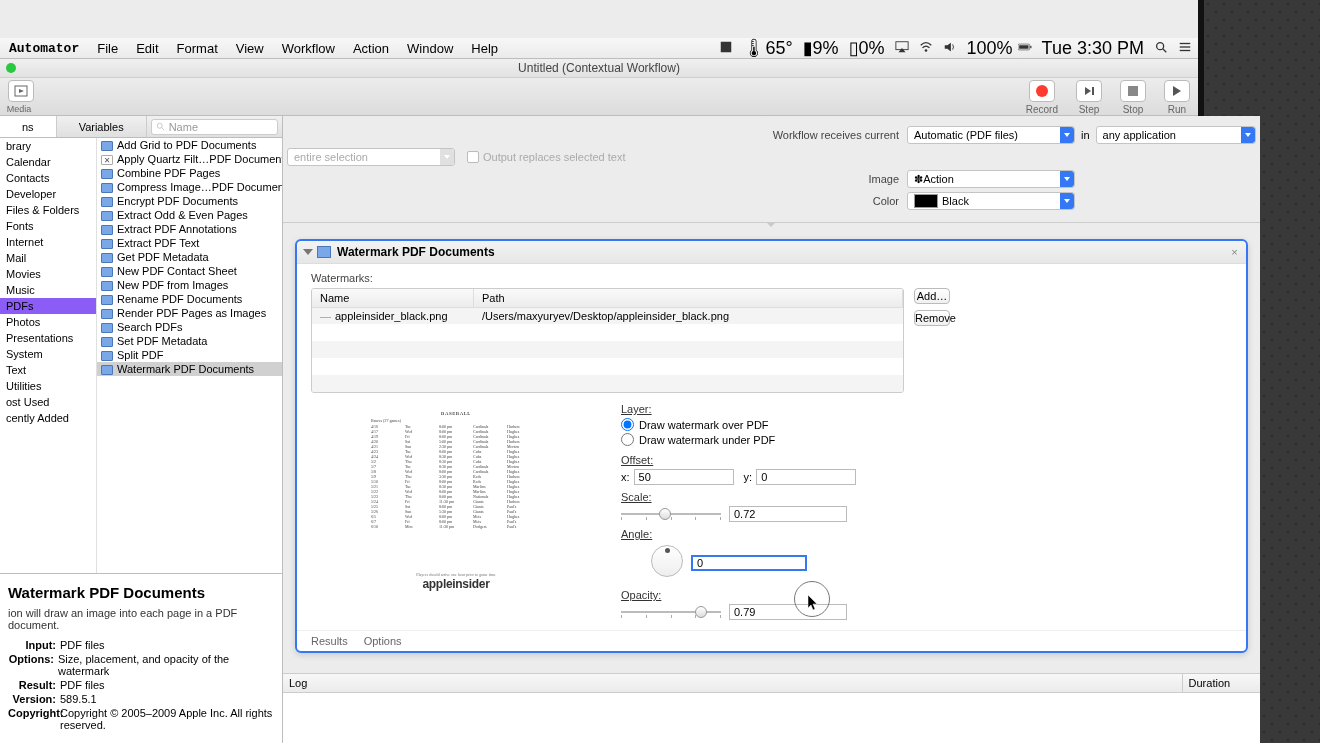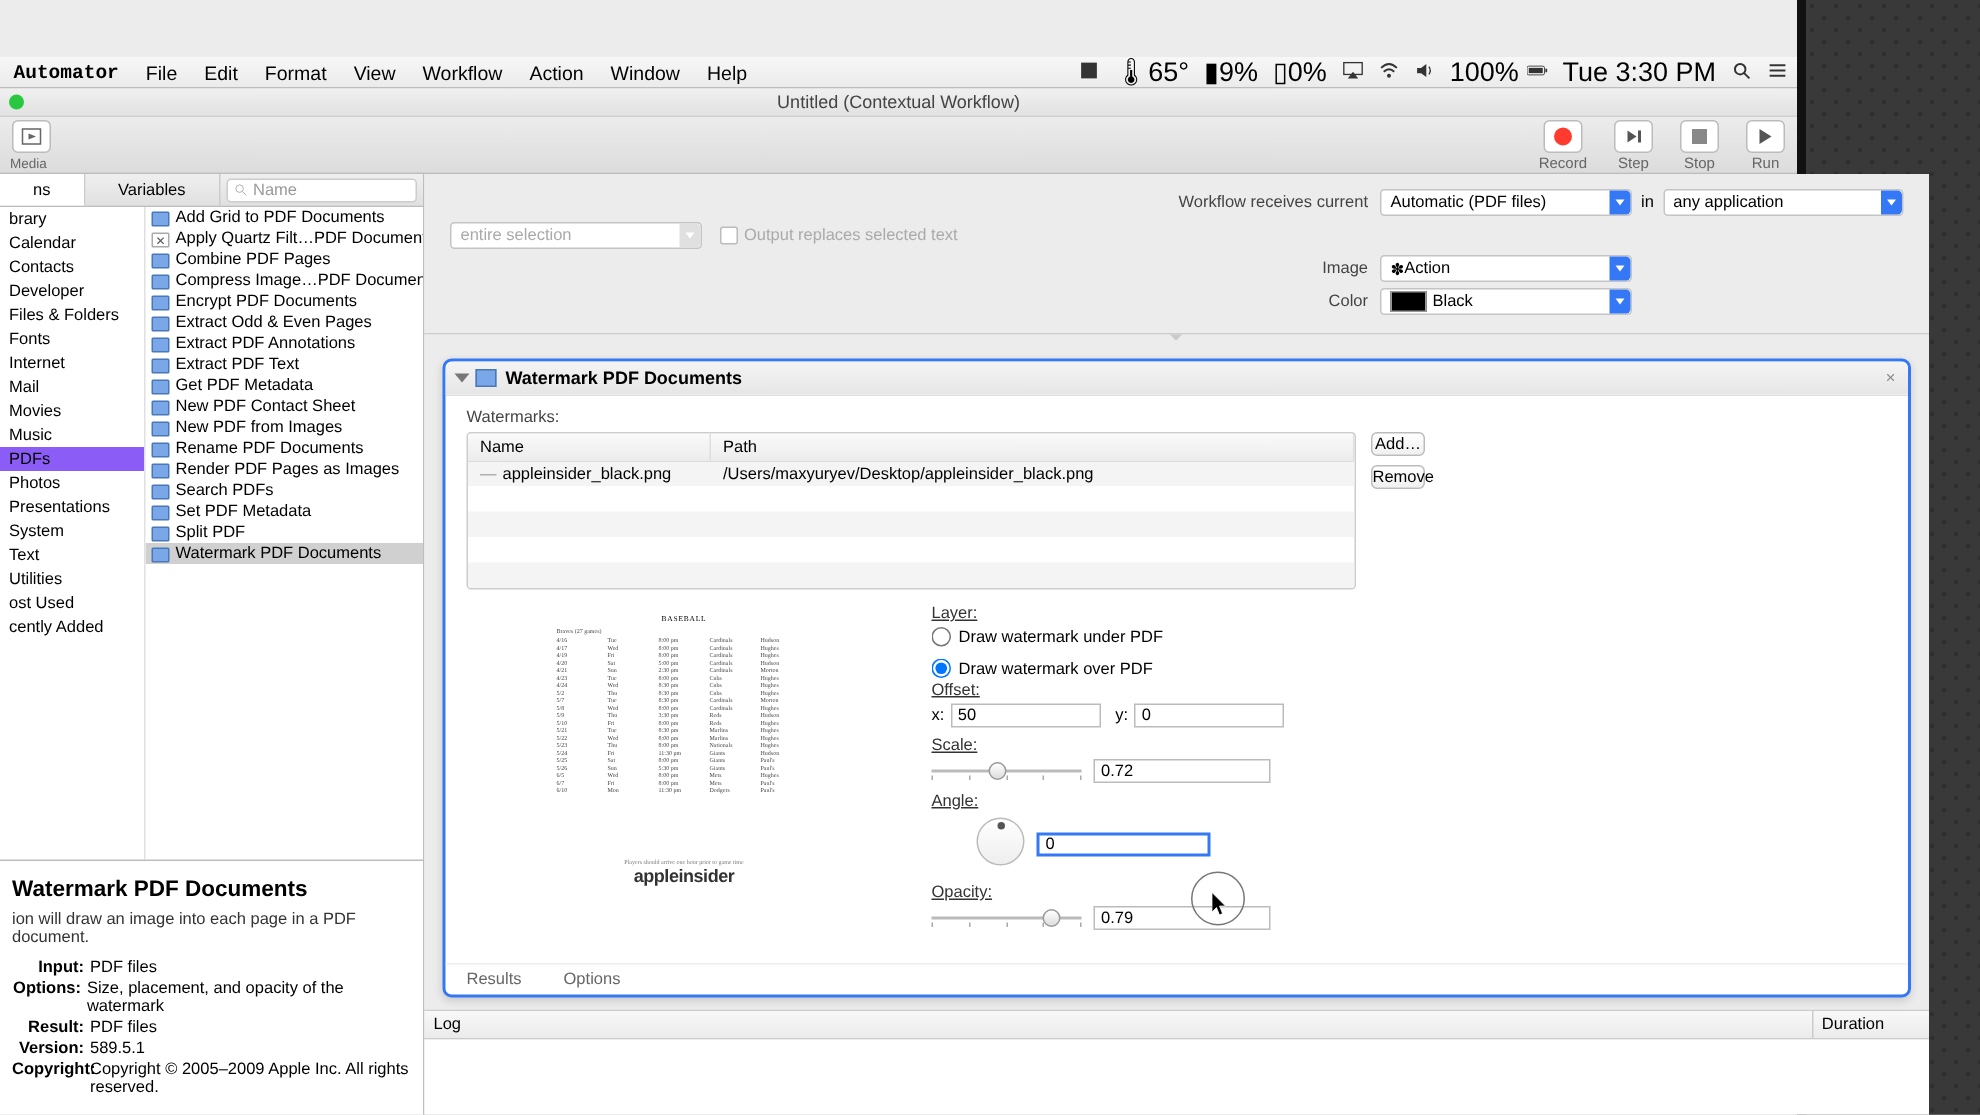--- a/index.html
+++ b/index.html
@@ -38,21 +38,21 @@
 .actlist .aitem { display: flex; align-items: flex-end; padding: 1px 4px; gap: 4px; white-space: nowrap; }
 .actlist .aitem.sel { background: #d0d0d0; }
 .actlist .aicon { width: 12px; height: 10px; background: #7aa7e8; border: 1px solid #4a77b8; border-radius: 1px; flex-shrink: 0; }
 .actlist .aicon.x { background: #fff; color: #555; font-size: 8px; text-align: center; line-height: 10px; border-color: #aaa; }
 .descpane { border-top: 1px solid #bdbdbd; padding: 10px 8px; font-size: 11px; background: #fff; }
 .descpane h3 { font-size: 15px; font-weight: bold; margin-bottom: 6px; }
 .descpane p { margin-bottom: 8px; color: #333; }
 .descpane .row { display: flex; margin-bottom: 2px; }
 .descpane .k { font-weight: bold; width: 48px; text-align: right; margin-right: 4px; }
 .rightcol { flex: 1; display: flex; flex-direction: column; background: #ececec; }
-.workflow-opts { padding: 8px 17px 10px; background: #ececec; border-bottom: 1px solid #ccc; }
+.workflow-opts { padding: 8px 4px 10px; background: #ececec; border-bottom: 1px solid #ccc; }
 .wfrow { display: flex; align-items: center; justify-content: flex-start; padding: 2px 0; font-size: 11px; }
 .wfrow .lab { width: 612px; text-align: right; margin-right: 8px; color: #444; }
 .dropdown { display: inline-flex; align-items: center; height: 18px; background: #fff; border: 1px solid #c4c4c4; border-radius: 3px; padding: 0 6px; position: relative; min-width: 150px; }
 .dropdown .ddcap { width: 14px; height: 100%; position: absolute; right: 0; top: 0; background: #3478f6; border-radius: 0 3px 3px 0; display: flex; align-items: center; justify-content: center; }
 .dropdown .ddcap::after { content: ""; display: block; width: 0; height: 0; border-left: 3px solid transparent; border-right: 3px solid transparent; border-top: 4px solid #fff; }
 .dropdown.disabled { color: #aaa; }
 .dropdown.disabled .ddcap { background: #e0e0e0; }
 .swatch { width: 24px; height: 14px; background: #000; border: 1px solid #999; margin-right: 4px; }
 .chk { width: 12px; height: 12px; border: 1px solid #bbb; border-radius: 2px; background: #fff; margin-right: 4px; }
 .canvas { flex: 1; background: #ececec; overflow: hidden; position: relative; padding: 10px 12px 6px; }
@@ -98,21 +98,21 @@
 .controls .hlf { width: 100px; }
 .controls .focused { border: 2px solid #3478f6; outline: none; width: 116px; }
 .slider-row { display: flex; align-items: center; gap: 8px; margin-bottom: 6px; }
 .slider { width: 100px; height: 14px; position: relative; }
 .slider .track { position: absolute; left: 0; right: 0; top: 6px; height: 2px; background: #bbb; }
 .slider .ticks { position: absolute; left: 0; right: 0; top: 10px; display: flex; justify-content: space-between; }
 .slider .ticks span { width: 1px; height: 3px; background: #aaa; }
 .slider .thumb { position: absolute; top: 1px; width: 12px; height: 12px; border-radius: 50%; background: linear-gradient(#fff, #ddd); border: 1px solid #999; }
 .angle-dial { width: 32px; height: 32px; border: 1px solid #bbb; border-radius: 50%; background: linear-gradient(#fff, #eee); position: relative; margin: 2px 0 6px 30px; }
 .angle-dial .dot { position: absolute; width: 5px; height: 5px; border-radius: 50%; background: #555; left: 13px; top: 2px; }
-.cardfoot { display: flex; gap: 28px; padding: 4px 14px; border-top: 1px solid #eee; color: #666; font-size: 11px; margin-top: 16px; }
+.cardfoot { display: flex; gap: 16px; padding: 4px 14px; border-top: 1px solid #eee; color: #666; font-size: 11px; margin-top: 4px; }
 .logbar { height: 20px; background: linear-gradient(#f8f8f8, #ebebeb); border-top: 1px solid #ccc; border-bottom: 1px solid #ccc; display: flex; font-size: 11px; align-items: center; }
 .logbar .ll { flex: 1; padding-left: 6px; }
 .logbar .lr { width: 78px; border-left: 1px solid #ccc; padding-left: 6px; height: 100%; display: flex; align-items: center; }
 .logbody { flex: 0 0 50px; background: #fff; }
 .cursor-ring { position: absolute; width: 36px; height: 36px; border: 1.5px solid #777; border-radius: 50%; pointer-events: none; }
 .cursor-arrow { position: absolute; width: 12px; height: 16px; pointer-events: none; }
 </style>
 </head>
 <body>
 
@@ -574,27 +574,27 @@
                         <span>Paul's</span>
                       </div>
                     </div>
                   <div class="pfoot">Players should arrive one hour prior to game time</div>
                   <div class="pwm">appleinsider</div>
                 </div>
               </div>
 
               <div class="controls">
                 <div class="clab">Layer:</div>
+                <div class="radio-row">
+                    <input type="radio" checked="" style="">
+                    <span>Draw watermark over PDF</span>
+                  </div>
                 <div class="radio-row" style="margin-bottom:8px">
                     <input type="radio" style="">
                     <span>Draw watermark under PDF</span>
-                  </div>
-                <div class="radio-row">
-                    <input type="radio" checked="" style="">
-                    <span>Draw watermark over PDF</span>
                   </div>
 
                 <div class="clab">Offset:</div>
                 <div class="frow">
                   <span class="flab">x:</span>
                   <input class="tinput hlf" value="50" style="">
                   <span class="flab" style="margin-left:10px">y:</span>
                   <input class="tinput hlf" value="0" style="">
                 </div>
 

